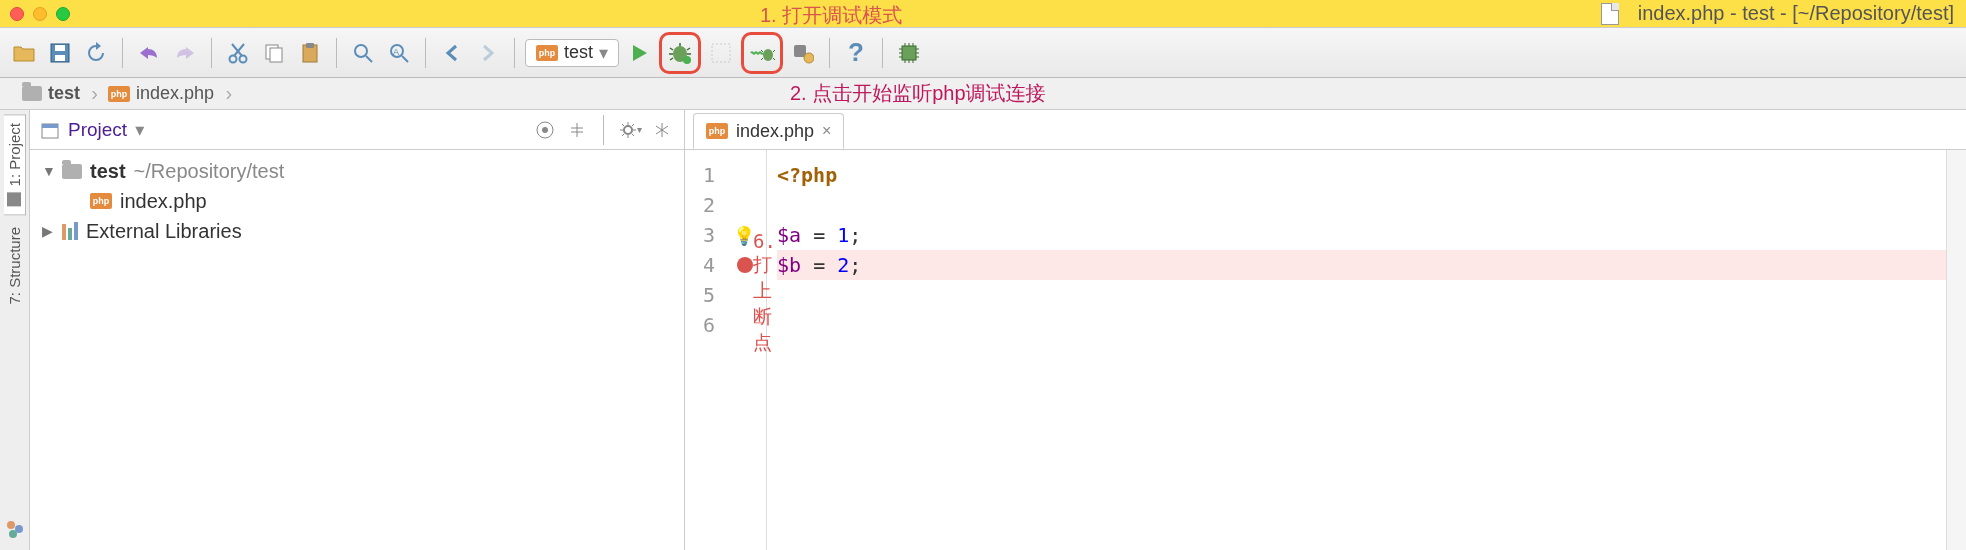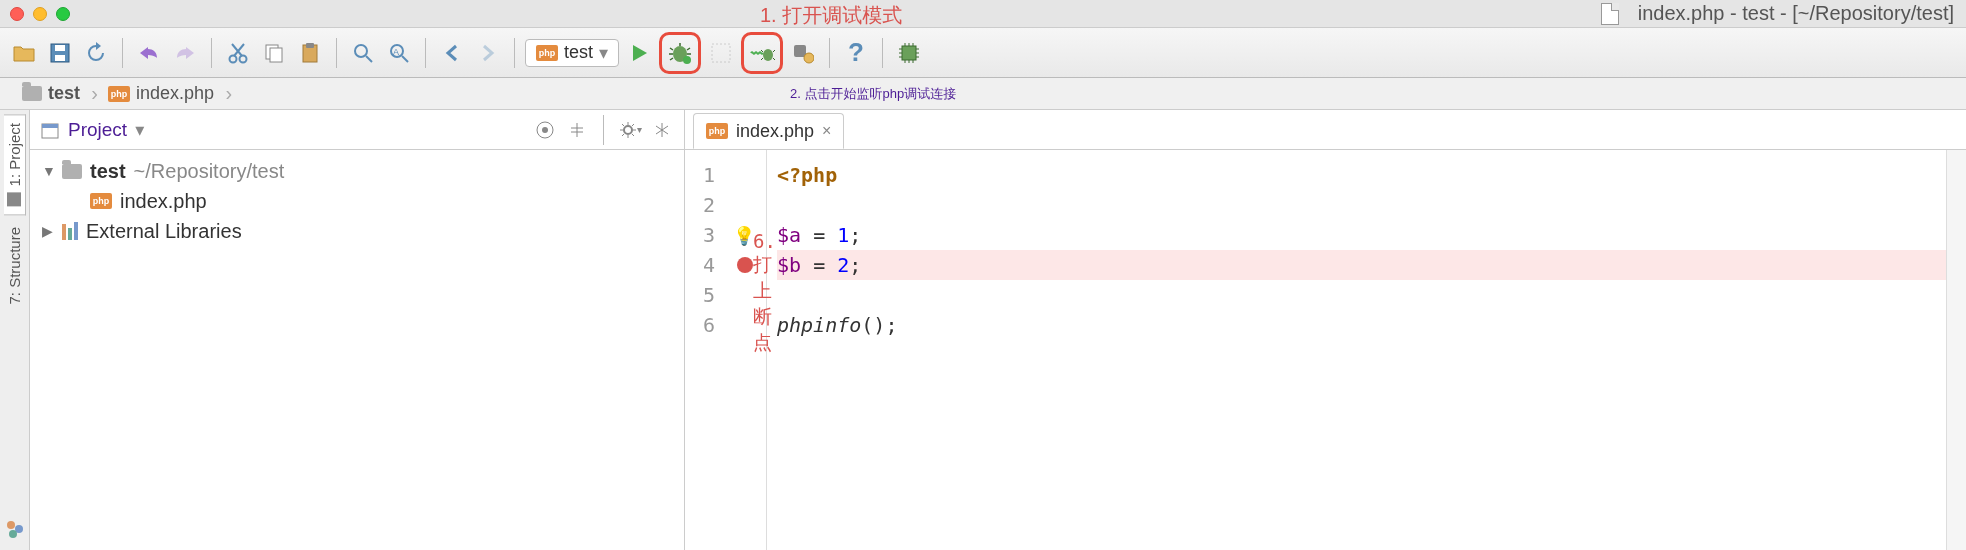--- a/index.html
+++ b/index.html
@@ -1,38 +1,38 @@
 <!DOCTYPE html>
 <html><head>
 <meta charset="utf-8">
 <style>
 * { box-sizing: border-box; margin: 0; padding: 0; }
 html,body { width:1966px; height:550px; font-family: "Helvetica Neue", Arial, sans-serif; font-size:18px; background:#fff; color:#333; overflow:hidden; }
 
-.titlebar { height:28px; background:#e5e5e5; border-bottom:1px solid #ccc; display:flex; align-items:center; padding:0 10px; position:relative; }
+.titlebar { height:28px; background:#fde047; border-bottom:1px solid #ccc; display:flex; align-items:center; padding:0 10px; position:relative; }
 .dots { display:flex; gap:9px; }
 .dot { width:14px; height:14px; border-radius:50%; }
 .dot.r { background:#ff5f57; border:1px solid #e14840; }
 .dot.y { background:#ffbd2e; border:1px solid #dfa023; }
 .dot.g { background:#28ca42; border:1px solid #1fa634; }
 .annot1 { position:absolute; left:760px; color:#d9534f; font-size:20px; top:2px; }
 .title-right { position:absolute; right:12px; display:flex; align-items:center; gap:19px; color:#555; font-size:20px; }
 .doc-ico { width:18px; height:22px; background:#fff; border:1px solid #999; position:relative; }
 .doc-ico:before { content:""; position:absolute; right:-1px; top:-1px; width:7px; height:7px; background:#e8e8e8; border-left:1px solid #999; border-bottom:1px solid #999; }
 
 .toolbar { height:50px; background:linear-gradient(#f6f6f6,#e9e9e9); border-bottom:1px solid #bbb; display:flex; align-items:center; padding:0 8px; gap:4px; }
 .tb-btn { width:32px; height:32px; display:flex; align-items:center; justify-content:center; border-radius:3px; }
 .tb-sep { width:1px; height:30px; background:#bbb; margin:0 6px; }
 .run-config { display:flex; align-items:center; gap:6px; border:1px solid #bbb; border-radius:4px; padding:2px 10px; background:#fff; }
 .highlight-box { border:3px solid #e84c3d; border-radius:10px; padding:2px; }
 
 .breadcrumb { height:32px; background:#f0f0f0; border-bottom:1px solid #ccc; display:flex; align-items:center; padding-left:8px; font-size:18px; color:#555; position:relative; }
 .crumb { display:flex; align-items:center; gap:6px; padding:0 14px; height:100%; position:relative; }
 .crumb:after { content:"›"; position:absolute; right:-4px; color:#aaa; font-size:20px; }
-.annot2 { position:absolute; left:790px; color:#4c1d95; font-size:13px; }
+.annot2 { position:absolute; left:790px; color:#be185d; font-size:20px; }
 
 .main { display:flex; height:calc(100% - 110px); }
 .left-rail { width:30px; background:#eee; border-right:1px solid #ccc; display:flex; flex-direction:column; align-items:center; padding-top:4px; gap:4px; }
 .rail-tab { writing-mode:vertical-rl; transform:rotate(180deg); font-size:15px; color:#555; padding:8px 2px; display:flex; align-items:center; gap:6px; }
 .rail-tab.active { background:#fff; border:1px solid #bbb; border-right:none; }
 
 .proj-panel { width:655px; border-right:1px solid #ccc; display:flex; flex-direction:column; }
 .proj-head { height:40px; border-bottom:1px solid #ccc; display:flex; align-items:center; padding:0 10px; gap:8px; }
 .proj-head .title { font-size:19px; color:#4c1d95; }
 .proj-head .spacer { flex:1; }
@@ -331,18 +331,17 @@
         <div></div>
           <div></div>
         <div class="annot3">6. 打上断点</div>
       </div>
       <div class="code">
         <div class="line"><span class="kw">&lt;?php</span></div>
         <div class="line"></div>
         <div class="line"><span class="var">$a</span><span> = </span><span class="num">1</span><span>;</span></div>
         <div class="line bp-line"><span class="var">$b</span><span> = </span><span class="num">2</span><span>;</span></div>
         <div class="line"></div>
-        <div class="line"><span class="fn">phpinfo</span><span>();</span></div>
       </div>
       <div class="right-rail"></div>
     </div>
   </div>
 </div>
 
 </body></html>

